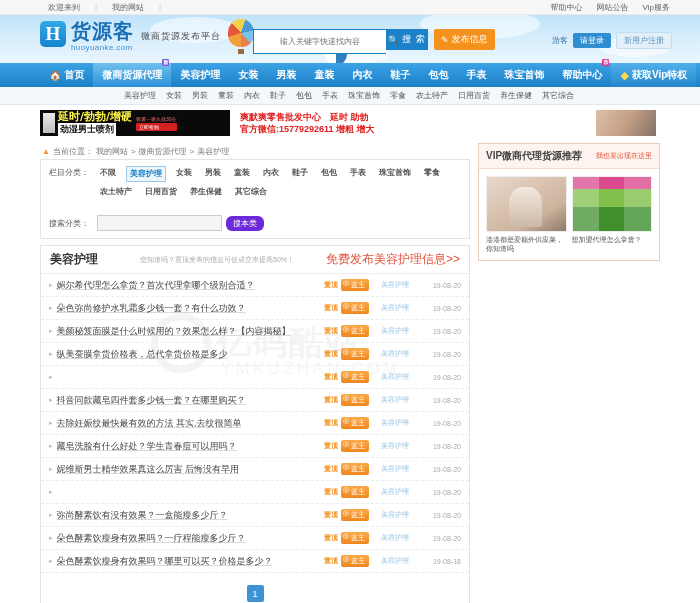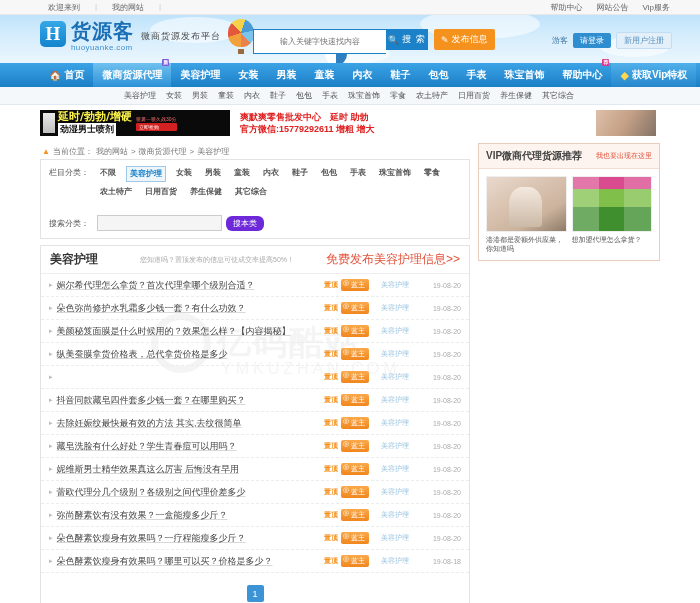--- a/index.html
+++ b/index.html
@@ -493,21 +493,20 @@
           <a class="ttl">妮维斯男士精华效果真这么厉害 后悔没有早用</a>
           <span class="tags">
             <span class="tag-top">置顶</span>
             <span class="tag-vip">蓝主</span>
           </span>
           <span class="cat">美容护理</span>
           <span class="date">19-08-20</span>
         </div>
         <div class="li">
           <span class="arw">▸</span>
-          <a class="ttl">蕾欧代理分几个级别？各级别之间代理价差多少</a>
           <span class="tags">
             <span class="tag-top">置顶</span>
             <span class="tag-vip">蓝主</span>
           </span>
           <span class="cat">美容护理</span>
           <span class="date">19-08-20</span>
         </div>
         <div class="li">
           <span class="arw">▸</span>
           <a class="ttl">弥尚酵素饮有没有效果？一盒能瘦多少斤？</a>

